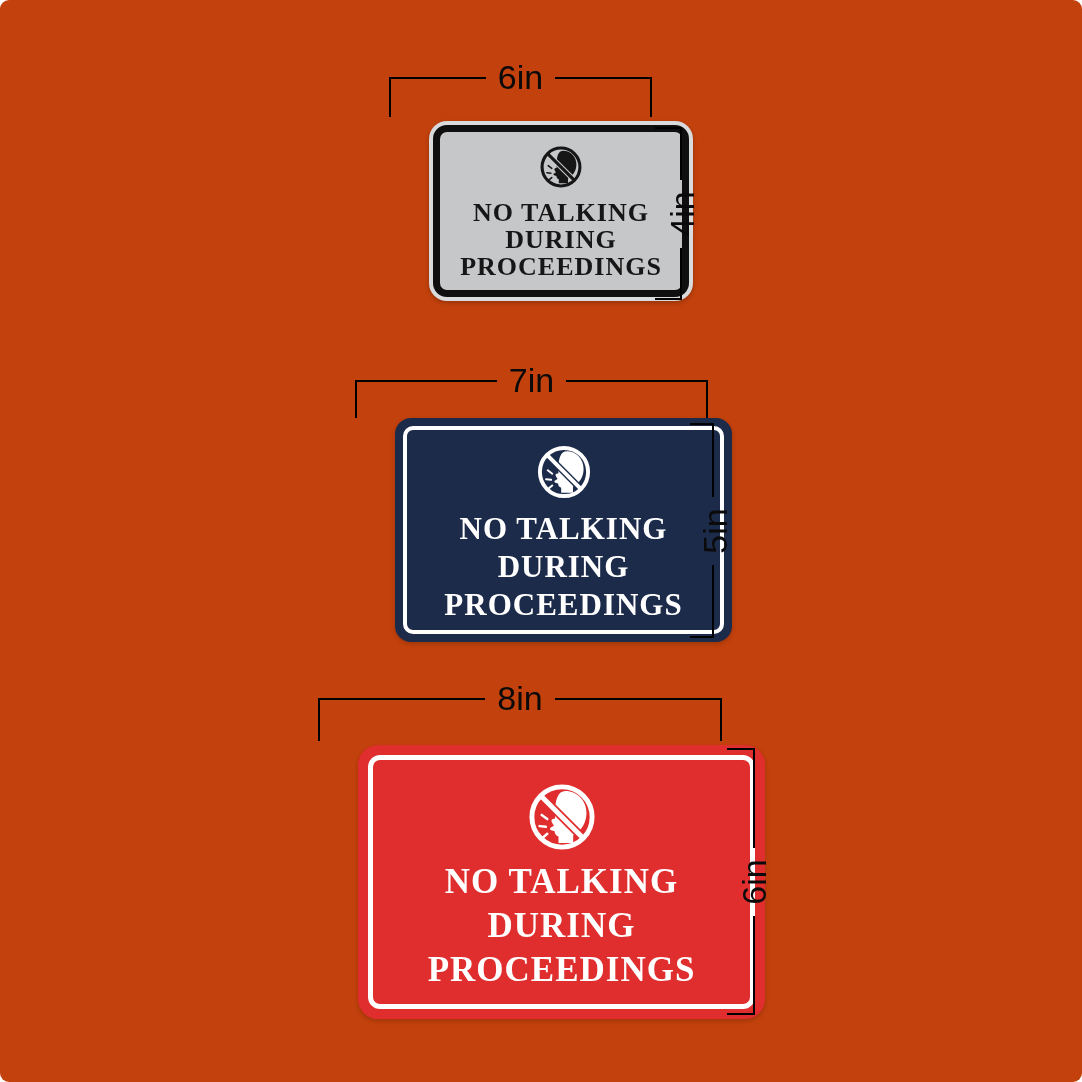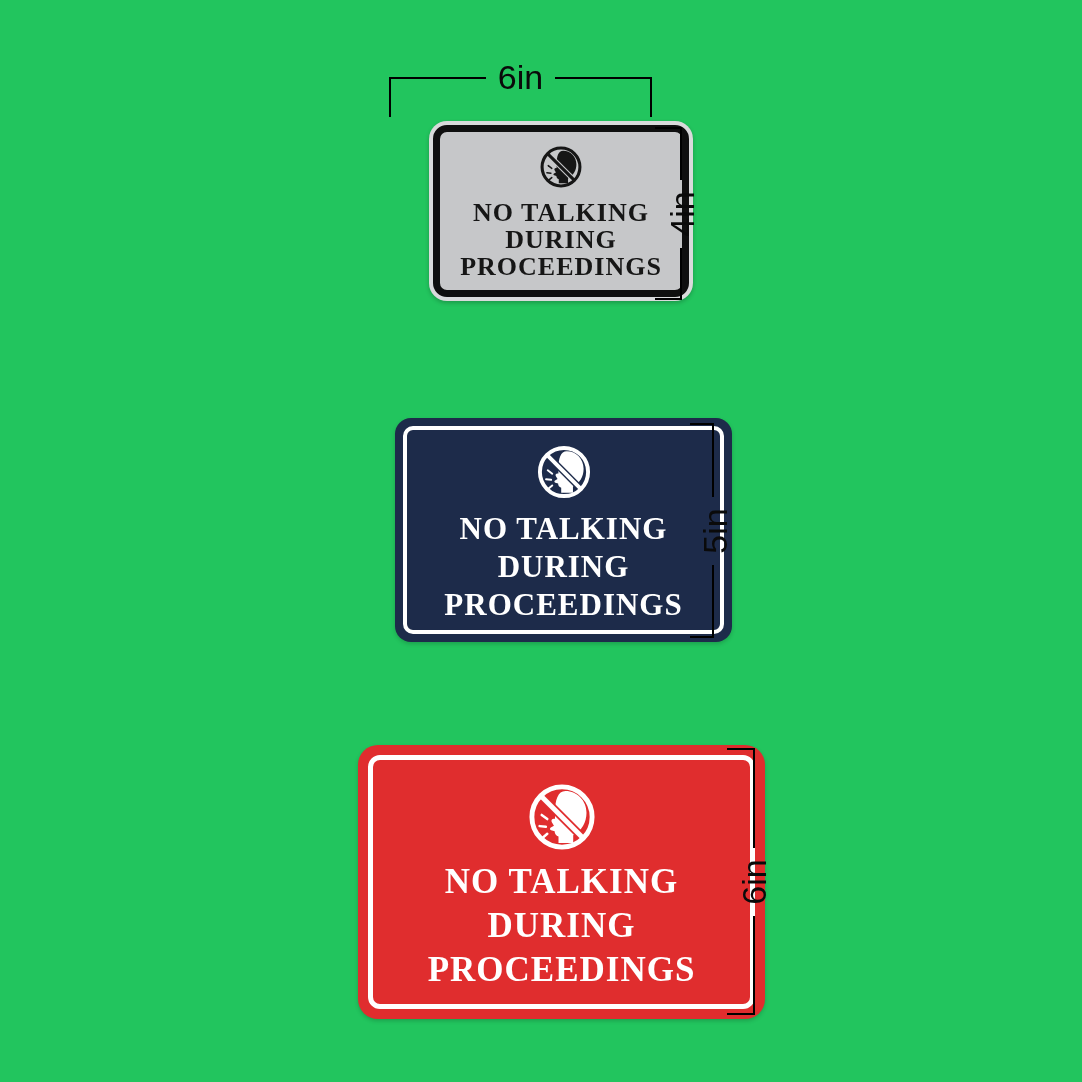--- a/index.html
+++ b/index.html
@@ -1,17 +1,17 @@
 <!DOCTYPE html>
 <html><head>
 <meta charset="utf-8">
 <style>
   html,body{margin:0;padding:0;background:#fff;}
-  .canvas{position:relative;width:1082px;height:1082px;background:#22c55e;overflow:hidden;
-          font-family:"Liberation Sans", sans-serif;}
+  .canvas{position:relative;width:1082px;height:1082px;background:#c2410c;overflow:hidden;
+          font-family:"Liberation Sans", sans-serif;border-radius:9px;}
 
   
   .dim-h{position:absolute;display:flex;align-items:flex-start;}
   .dim-h .tick{align-self:stretch;width:0;border-left:2px solid #000;}
   .dim-h .seg{flex:1;height:0;border-top:2px solid #000;}
   .dim-h .dim-label{font-size:34px;line-height:1;color:#0a0a0a;padding:0 12px;
                     transform:translateY(-50%);white-space:nowrap;}
 
   .dim-v{position:absolute;display:flex;flex-direction:column;align-items:flex-end;}
   .dim-v .tick{width:100%;height:0;border-top:2px solid #000;}
@@ -100,20 +100,27 @@
   </div>
 
   <div class="dim-v" id="dim-right-1">
     <span class="tick"></span>
     <span class="seg"></span>
     <span class="dim-label">4in</span>
     <span class="seg"></span>
     <span class="tick"></span>
   </div>
 
+  <div class="dim-h" id="dim-top-2">
+    <span class="tick"></span>
+    <span class="seg"></span>
+    <span class="dim-label">7in</span>
+    <span class="seg"></span>
+    <span class="tick"></span>
+  </div>
 
   <div class="sign sign--navy">
     <div class="inner-line"></div>
     <div class="sign-content">
       <svg class="icon" viewBox="0 0 100 100" aria-hidden="true">
         <path class="fg" d="M55 13 C72 13 85 27 85 44 C85 58 78 70 66 76 L66 87 L45 87 L45 78 C41.5 77 39.5 74 39.5 70.5 L34.5 69 C32.5 68.3 32.3 66 34 65 L38.5 62.5 L35.5 57.5 C34 55 35.5 52.5 38.5 52.5 L40 52.5 L40 44 C40 26 44 13 55 13 Z"></path>
         <line class="ray" x1="29" y1="53" x2="21" y2="47"></line>
         <line class="ray" x1="27" y1="64" x2="18" y2="63"></line>
         <line class="ray" x1="29" y1="74" x2="22" y2="80"></line>
         <line class="halo" x1="20" y1="20" x2="80" y2="80"></line>
@@ -129,20 +136,27 @@
   </div>
 
   <div class="dim-v" id="dim-right-2">
     <span class="tick"></span>
     <span class="seg"></span>
     <span class="dim-label">5in</span>
     <span class="seg"></span>
     <span class="tick"></span>
   </div>
 
+  <div class="dim-h" id="dim-top-3">
+    <span class="tick"></span>
+    <span class="seg"></span>
+    <span class="dim-label">8in</span>
+    <span class="seg"></span>
+    <span class="tick"></span>
+  </div>
 
   <div class="sign sign--red">
     <div class="inner-line"></div>
     <div class="sign-content">
       <svg class="icon" viewBox="0 0 100 100" aria-hidden="true">
         <path class="fg" d="M55 13 C72 13 85 27 85 44 C85 58 78 70 66 76 L66 87 L45 87 L45 78 C41.5 77 39.5 74 39.5 70.5 L34.5 69 C32.5 68.3 32.3 66 34 65 L38.5 62.5 L35.5 57.5 C34 55 35.5 52.5 38.5 52.5 L40 52.5 L40 44 C40 26 44 13 55 13 Z"></path>
         <line class="ray" x1="29" y1="53" x2="21" y2="47"></line>
         <line class="ray" x1="27" y1="64" x2="18" y2="63"></line>
         <line class="ray" x1="29" y1="74" x2="22" y2="80"></line>
         <line class="halo" x1="20" y1="20" x2="80" y2="80"></line>

